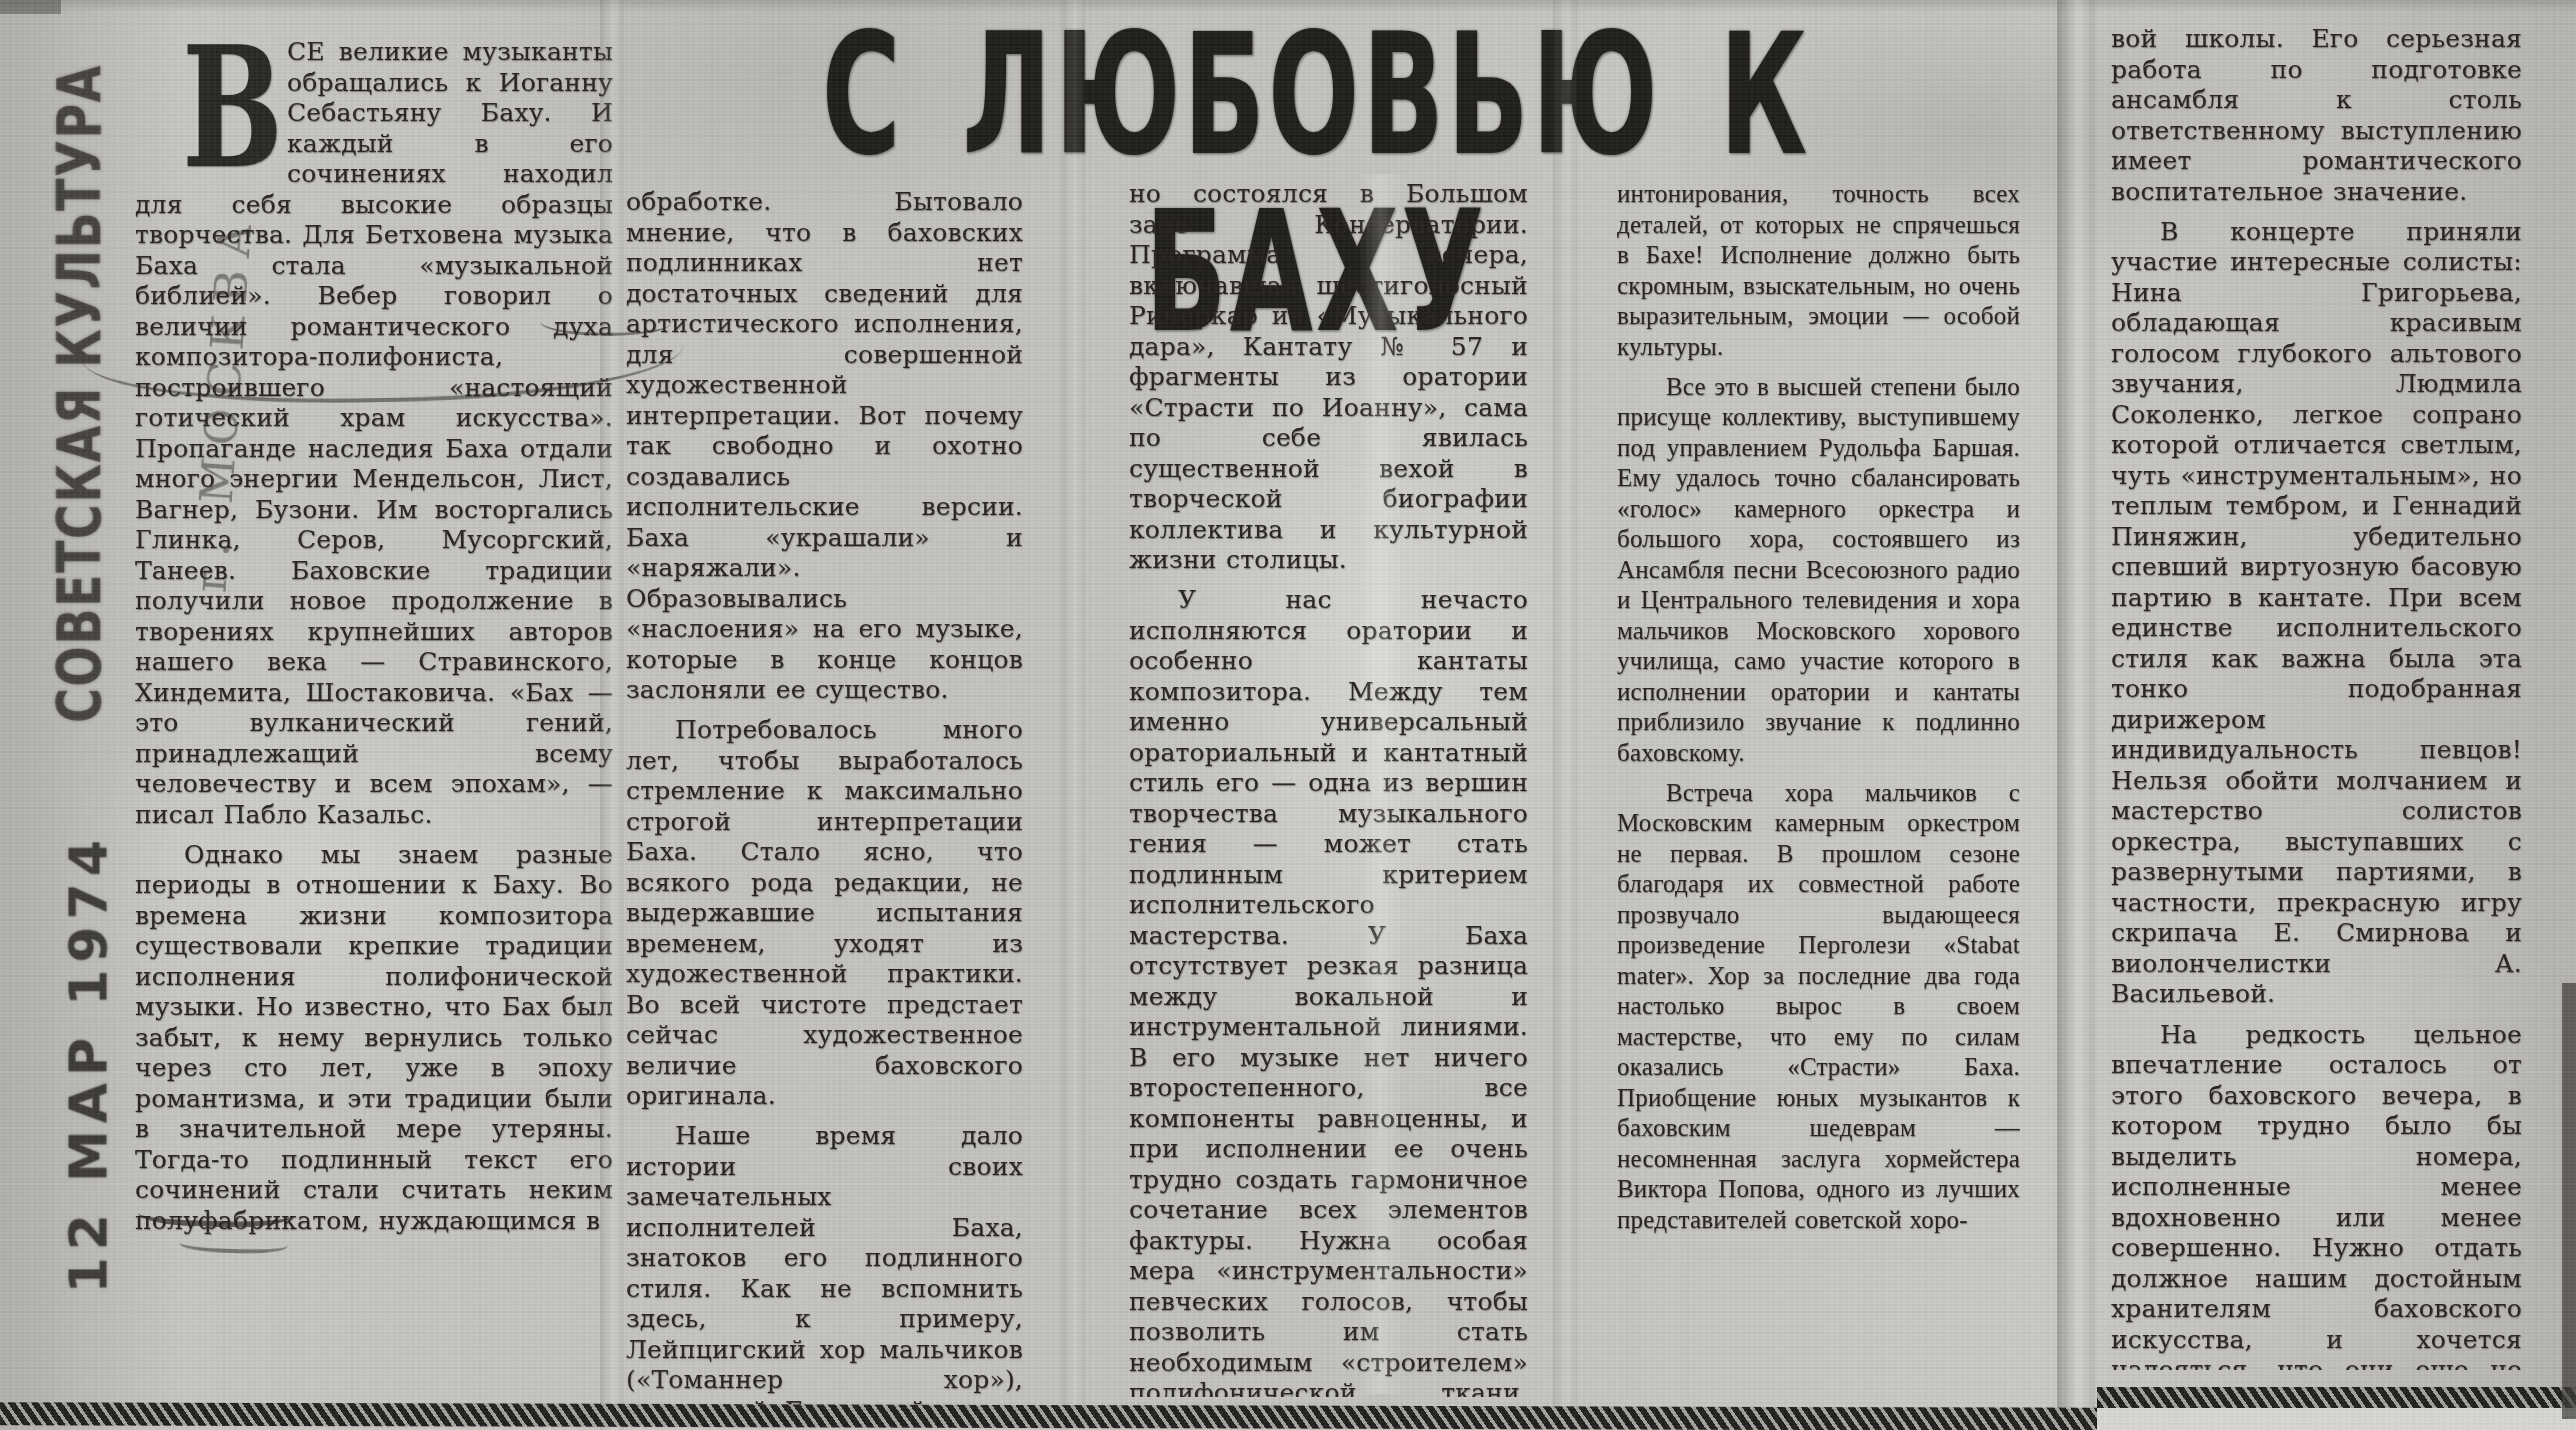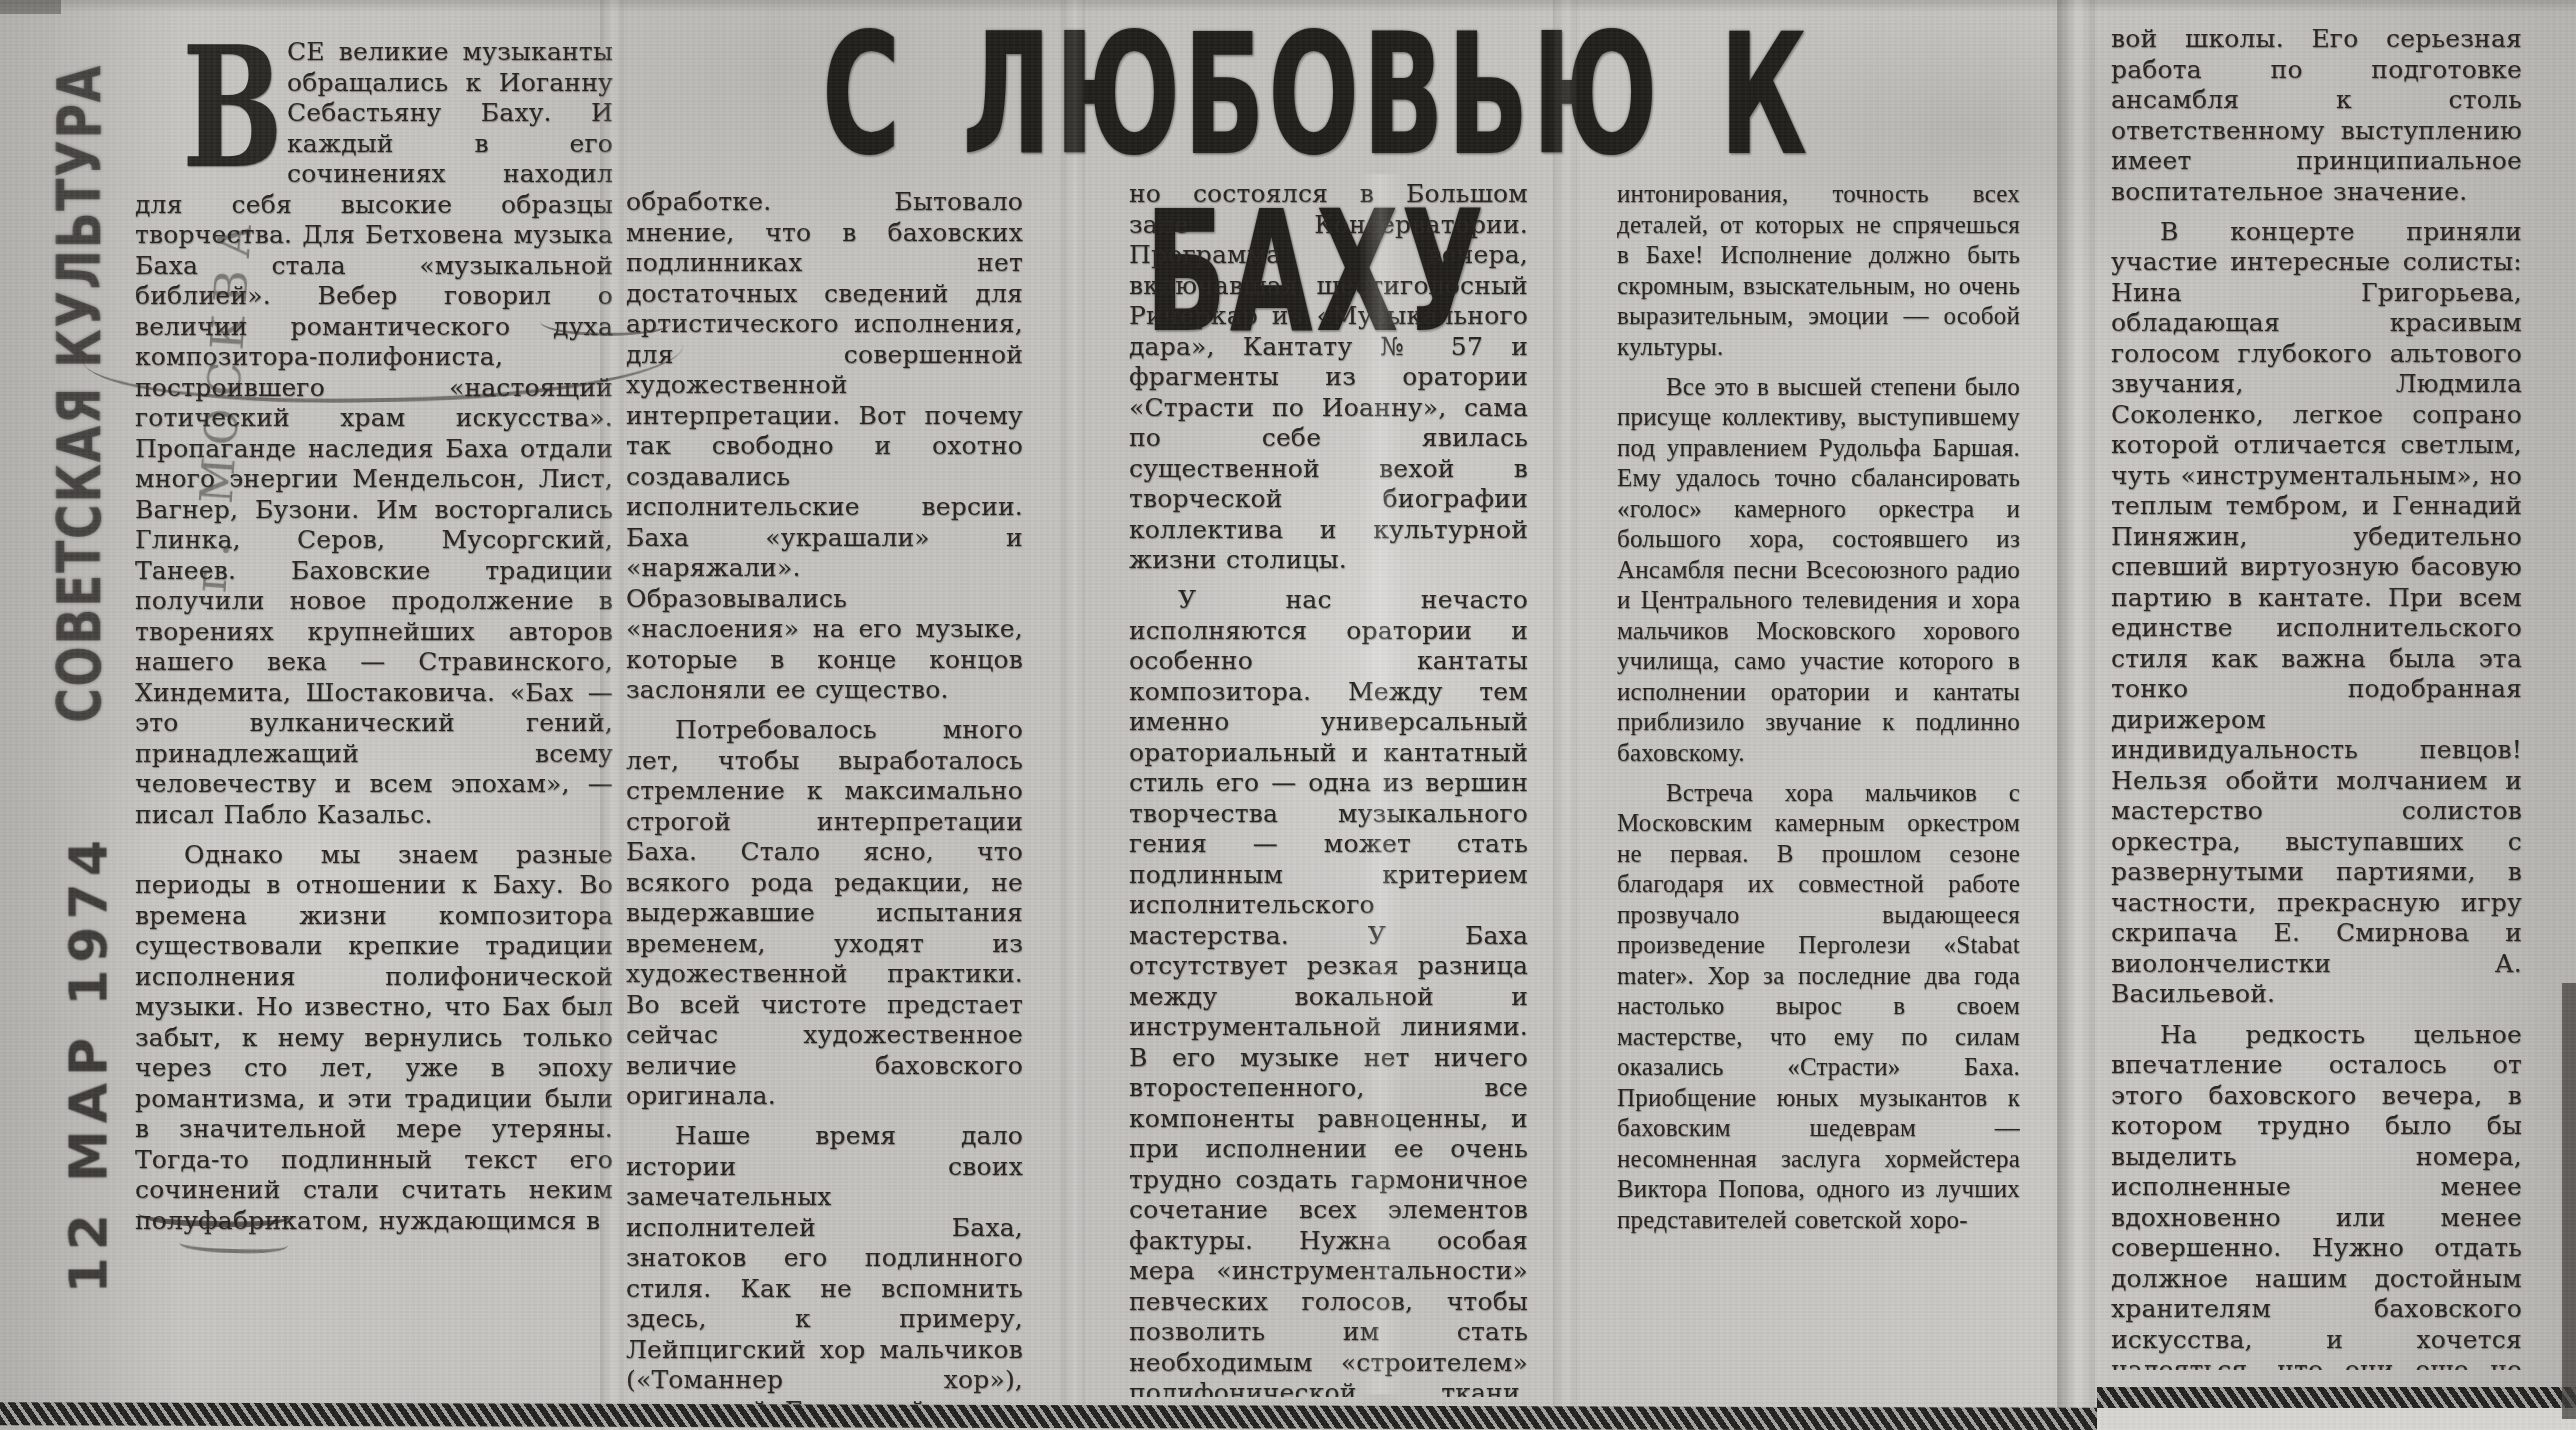--- a/index.html
+++ b/index.html
@@ -120,21 +120,21 @@
   <div class="col col-3">
       <p class="no-indent">но состоялся в Большом зале Консерватории. Программа вечера, включавшая шестиголосный Ричеркар из «Музыкального дара», Кантату № 57 и фрагменты из оратории «Страсти по Иоанну», сама по себе явилась существенной вехой в творческой биографии коллектива и культурной жизни столицы.</p>
       <p>У нас нечасто исполняются оратории и особенно кантаты композитора. Между тем именно универсальный ораториальный и кантатный стиль его — одна из вершин творчества музыкального гения — может стать подлинным критерием исполнительского мастерства. У Баха отсутствует резкая разница между вокальной и инструментальной линиями. В его музыке нет ничего второстепенного, все компоненты равноценны, и при исполнении ее очень трудно создать гармоничное сочетание всех элементов фактуры. Нужна особая мера «инструментальности» певческих голосов, чтобы позволить им стать необходимым «строителем» полифонической ткани. Нужна тончайшая дозировка свободы в рамках строгой ритмической пульсации, как это диктует эстетика стиля. Наконец, безупречная точность</p>
     </div>
   <div class="col col-4">
       <p class="no-indent">интонирования, точность всех деталей, от которых не спрячешься в Бахе! Исполнение должно быть скромным, взыскательным, но очень выразительным, эмоции — особой культуры.</p>
       <p>Все это в высшей степени было присуще коллективу, выступившему под управлением Рудольфа Баршая. Ему удалось точно сбалансировать «голос» камерного оркестра и большого хора, состоявшего из Ансамбля песни Всесоюзного радио и Центрального телевидения и хора мальчиков Московского хорового училища, само участие которого в исполнении оратории и кантаты приблизило звучание к подлинно баховскому.</p>
       <p>Встреча хора мальчиков с Московским камерным оркестром не первая. В прошлом сезоне благодаря их совместной работе прозвучало выдающееся произведение Перголези «Stabat mater». Хор за последние два года настолько вырос в своем мастерстве, что ему по силам оказались «Страсти» Баха. Приобщение юных музыкантов к баховским шедеврам — несомненная заслуга хормейстера Виктора Попова, одного из лучших представителей советской хоро-</p>
     </div>
   <div class="col col-5">
-      <p class="no-indent">вой школы. Его серьезная работа по подготовке ансамбля к столь ответственному выступлению имеет принципиальное воспитательное значение.</p>
+      <p class="no-indent">вой школы. Его серьезная работа по подготовке ансамбля к столь ответственному выступлению имеет романтического воспитательное значение.</p>
       <p>В концерте приняли участие интересные солисты: Нина Григорьева, обладающая красивым голосом глубокого альтового звучания, Людмила Соколенко, легкое сопрано которой отличается светлым, чуть «инструментальным», но теплым тембром, и Геннадий Пиняжин, убедительно спевший виртуозную басовую партию в кантате. При всем единстве исполнительского стиля как важна была эта тонко подобранная дирижером индивидуальность певцов! Нельзя обойти молчанием и мастерство солистов оркестра, выступавших с развернутыми партиями, в частности, прекрасную игру скрипача Е. Смирнова и виолончелистки А. Васильевой.</p>
       <p>На редкость цельное впечатление осталось от этого баховского вечера, в котором трудно было бы выделить номера, исполненные менее вдохновенно или менее совершенно. Нужно отдать должное нашим достойным хранителям баховского искусства, и хочется надеяться, что они еще не раз порадуют нас плодами своего творческого содружества.</p>
     </div>
 
   <div class="fold fold-a"></div>
   <div class="fold fold-b"></div>
   <div class="fold fold-c"></div>
   <div class="fold fold-d"></div>
   <div class="crease"></div>
 

